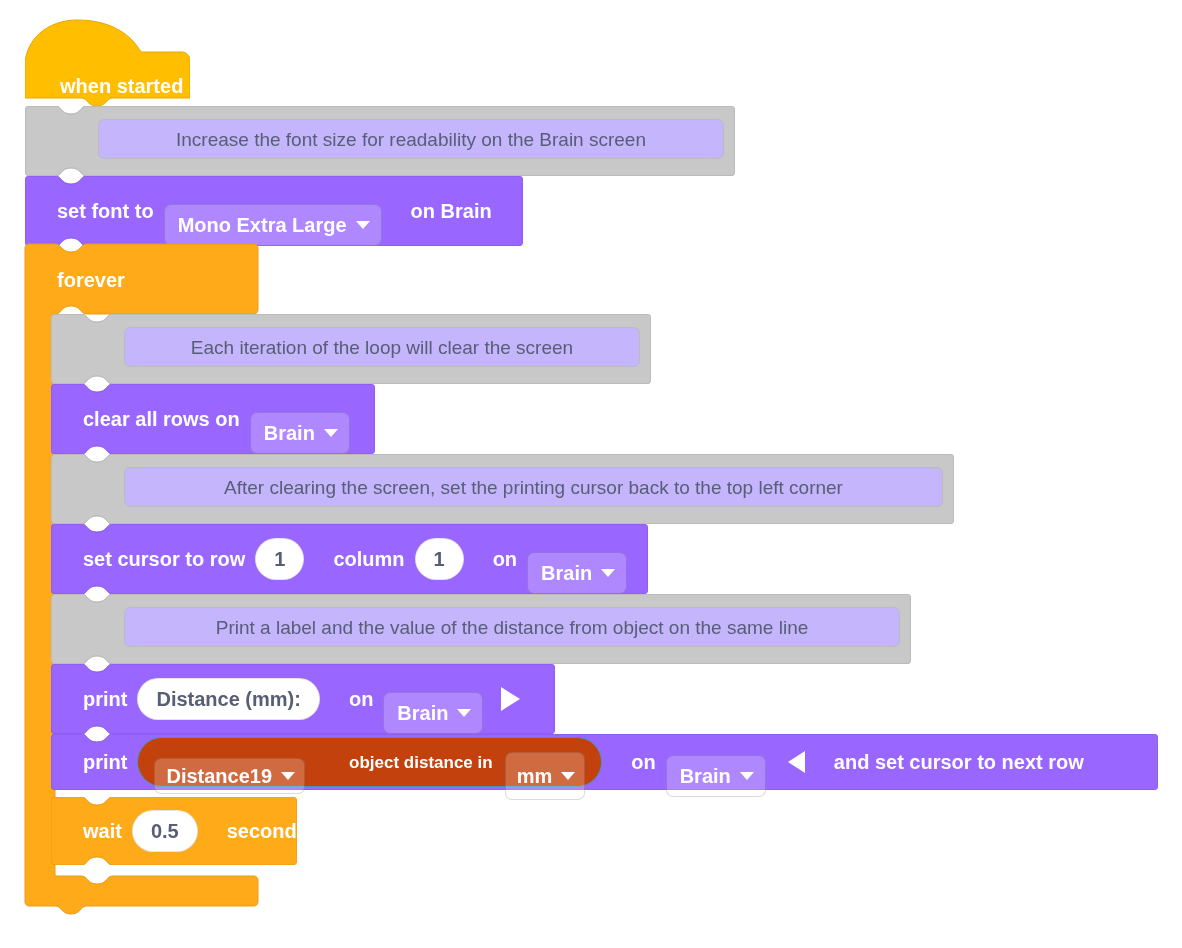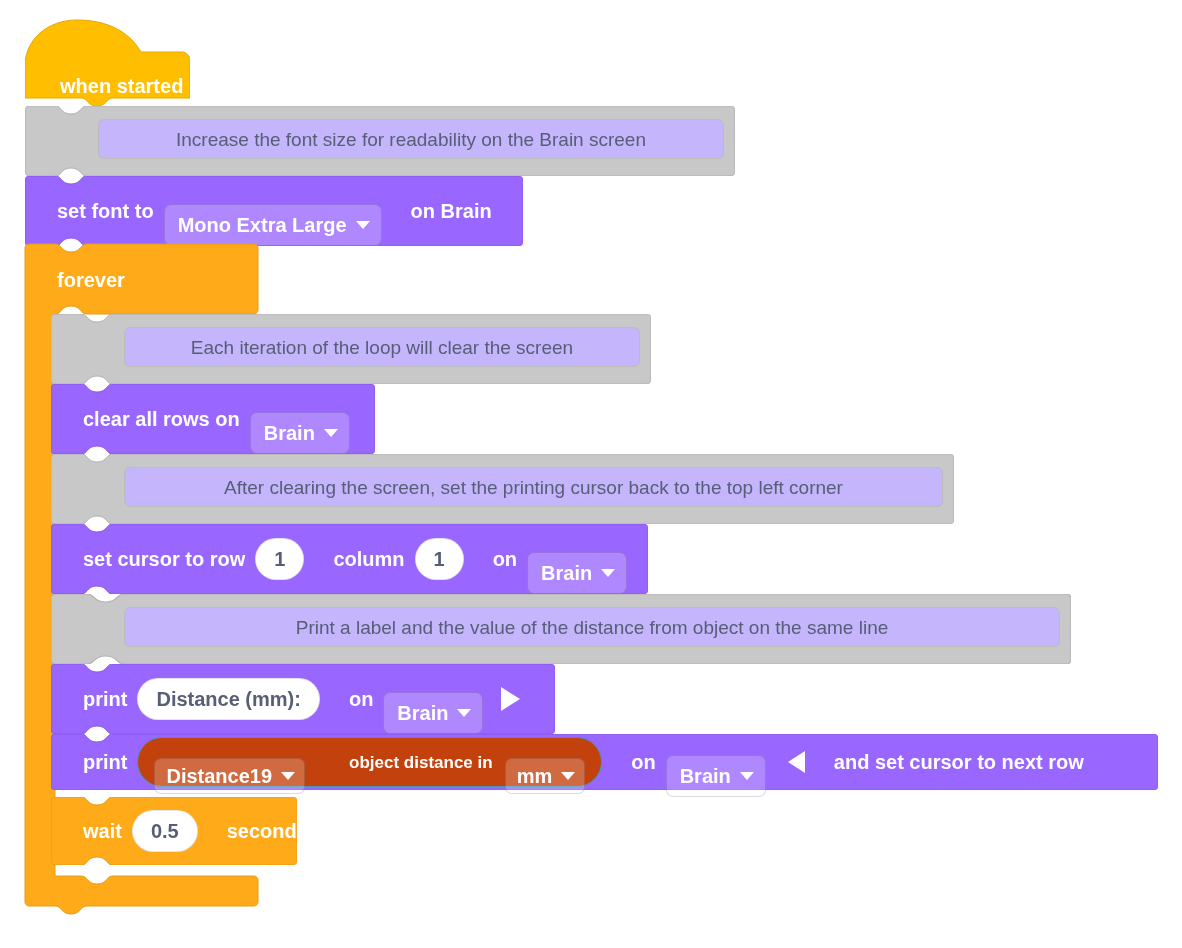--- a/index.html
+++ b/index.html
@@ -311,21 +311,21 @@
         <span class="oval-text">1</span>
       </span>
       <span class="blk-label">on</span>
       <span class="dropdown">
         <span class="dd-text">Brain</span>
         <span class="caret"></span>
       </span>
     </div>
   </div>
 
-  <div class="stack note" style="left:51px; top:594px; width:1020px;">
+  <div class="stack note" style="left:51px; top:594px; width:860px;">
     <svg class="body" width="860" height="70" viewBox="0 0 860 70" preserveAspectRatio="none">
       <path d="M4,0 L30,0 C32,0 34,0.7 35.5,2.6 C37.6,5.2 40.4,8 46,8
                C51.6,8 54.4,5.2 56.5,2.6 C58,0.7 60,0 62,0 L856,0
                C858.2,0 860,1.8 860,4 L860,66 C860,68.2 858.2,70 856,70
                L62,70 C60,70 58,69.3 56.5,67.4 C54.4,64.8 51.6,62 46,62
                C40.4,62 37.6,64.8 35.5,67.4 C34,69.3 32,70 30,70 L4,70
                C1.8,70 0,68.2 0,66 L0,4 C0,1.8 1.8,0 4,0 Z" fill="#c8c8c8" stroke="#b0b0b0" stroke-width="1"></path>
     </svg>
     <div class="inner-box" style="left:73px; right:11px;">
       <span class="note-text">Print a label and the value of the distance from object on the same line</span>
@@ -363,21 +363,21 @@
                L4,56 C1.8,56 0,54.2 0,52 L0,4 C0,1.8 1.8,0 4,0 Z" fill="#9966ff" stroke="#8855e8" stroke-width="1"></path>
     </svg>
     <div class="row" style="height:56px;">
       <span class="blk-label">print</span>
       <span class="reporter">
         <span class="dropdown" style="height:36px; padding:0 9px 0 11px;">
           <span class="dd-text">Distance19</span>
           <span class="caret"></span>
         </span>
         <span class="rp-label">object distance in</span>
-        <span class="dropdown" style="height:36px; padding:0 9px 0 11px;">
+        <span class="dropdown" style="height:48px; padding:0 9px 0 11px;">
           <span class="dd-text">mm</span>
           <span class="caret"></span>
         </span>
       </span>
       <span class="blk-label">on</span>
       <span class="dropdown">
         <span class="dd-text">Brain</span>
         <span class="caret"></span>
       </span>
       <span class="tri-left" style="margin-left:12px;"></span>

